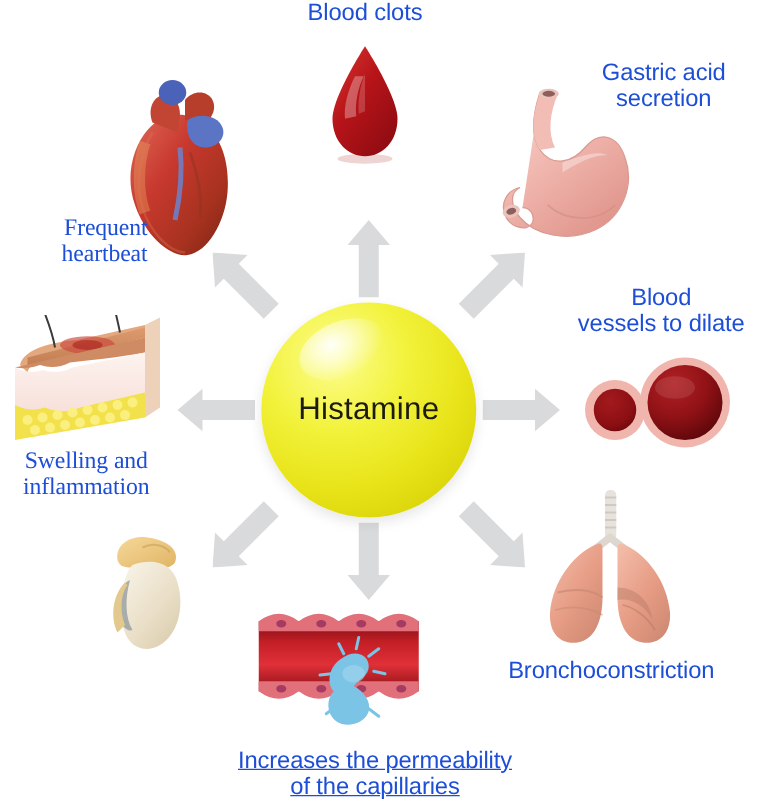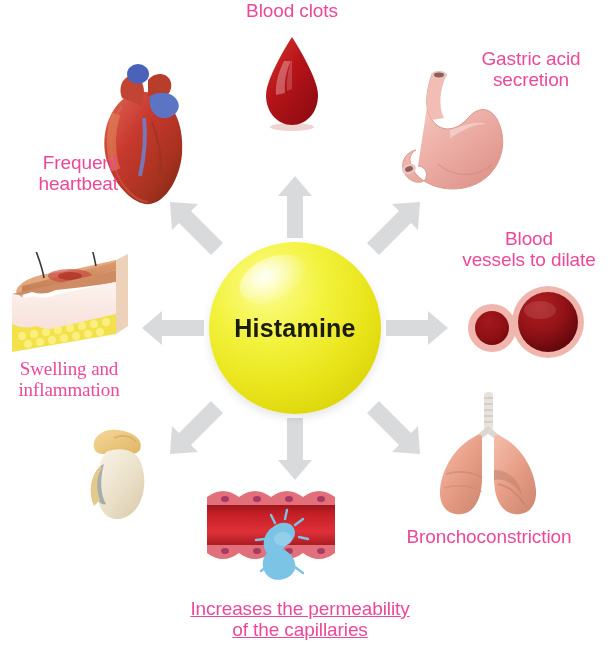--- a/index.html
+++ b/index.html
@@ -1,34 +1,34 @@
 <!DOCTYPE html>
 <html><head>
 <meta charset="utf-8">
 <style>
   html,body{margin:0;padding:0;background:#ffffff;}
   body{width:610px;height:647px;position:relative;overflow:hidden;
        font-family:"Liberation Sans","DejaVu Sans",sans-serif;color:#1a1a1a;}
   .stage{position:absolute;inset:0;}
-  .lbl{position:absolute;font-size:19px;line-height:1.12;color:#ec4899;
+  .lbl{position:absolute;font-size:19px;line-height:1.12;color:#1d4ed8;
        letter-spacing:-0.1px;white-space:pre-line;}
   .lbl.c{text-align:center;}
   .lbl.r{text-align:right;}
   .node{position:absolute;}
 
   
   #hist-sphere{left:209px;top:242px;width:172px;height:172px;border-radius:50%;
     background:
       radial-gradient(circle at 34% 26%, #fdfd90 0%, #f2f23c 34%, #e8e318 62%, #d8d208 86%, #c9c206 100%);
     box-shadow:0 4px 10px rgba(0,0,0,.10);}
   #hist-gloss{position:absolute;left:17%;top:9%;width:42%;height:26%;border-radius:50%;
     background:radial-gradient(ellipse at 40% 35%, rgba(255,255,255,.95) 0%, rgba(255,255,255,.35) 45%, rgba(255,255,255,0) 72%);
     transform:rotate(-22deg);}
   #hist-text{position:absolute;left:0;right:0;top:50%;transform:translateY(-50%);
-    text-align:center;font-size:25px;font-weight:bold;color:#1b1b10;letter-spacing:.2px;}
+    text-align:center;font-size:25px;font-weight:normal;color:#1b1b10;letter-spacing:.2px;}
 
   
   .arrow{position:absolute;fill:#d9dadb;}
 
   
   #heart{left:88px;top:62px;width:106px;height:146px;}
   
   #drop{left:262px;top:35px;width:60px;height:98px;}
   
   #stomach{left:392px;top:68px;width:124px;height:132px;}
@@ -102,21 +102,21 @@
              C96 66 88 46 74 36 C60 26 42 28 30 42 Z" fill="url(#gHeart)"></path>
     <path d="M34 36 C30 26 34 16 42 14 C50 12 56 20 56 30 L54 44 Z" fill="#c24432"></path>
     <path d="M60 18 C66 10 78 10 82 18 C86 26 80 36 72 38 L60 34 Z" fill="#b63e2b"></path>
     <ellipse cx="50" cy="12" rx="11" ry="10" fill="#4a62b8"></ellipse>
     <path d="M62 34 C72 28 86 30 90 40 C93 48 86 56 76 56 C66 56 60 46 62 34 Z" fill="#5b74c4"></path>
     <path d="M56 56 C58 74 56 96 52 114" stroke="#6c83cc" stroke-width="4" fill="none" opacity=".85"></path>
     <path d="M64 60 C70 76 74 96 72 112" stroke="#8e3323" stroke-width="2.2" fill="none" opacity=".5"></path>
     <path d="M28 52 C22 70 22 92 28 108" stroke="#e8a060" stroke-width="9" fill="none" opacity=".4"></path>
     <path d="M34 44 C24 60 20 84 26 104 C32 124 48 140 60 140" fill="none" stroke="#d9795a" stroke-width="2" opacity=".35"></path>
   </svg>
-  <div class="lbl r" style="left:8px;top:152px;width:110px;">Frequent
+  <div class="lbl r" style="left:8px;top:172px;width:110px;font-family:Liberation Serif, serif;">Frequent
 heartbeat</div>
 
   <svg class="node" id="drop" viewBox="0 0 60 98">
     <defs>
       <linearGradient id="gDrop" x1="0.1" y1="0" x2="0.9" y2="1">
         <stop offset="0%" stop-color="#d4342e"></stop>
         <stop offset="42%" stop-color="#b71419"></stop>
         <stop offset="100%" stop-color="#8a0b11"></stop>
       </linearGradient>
     </defs>

